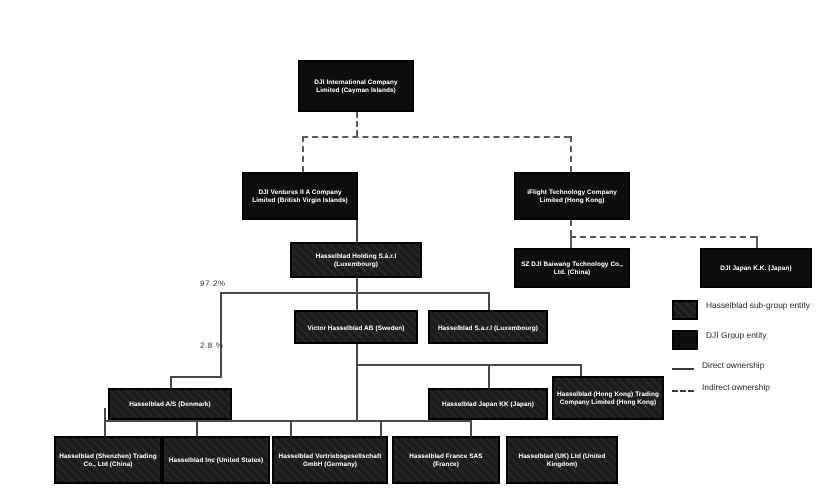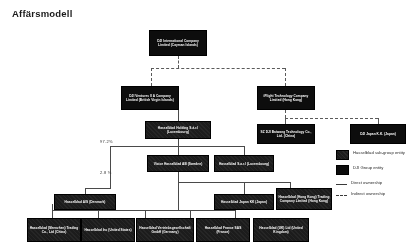--- a/index.html
+++ b/index.html
@@ -37,21 +37,20 @@
       background-image:repeating-linear-gradient(45deg,rgba(255,255,255,.06) 0 1px,rgba(0,0,0,0) 1px 3px);}
   .swline{width:11px;flex:0 0 11px;margin-right:4px;margin-top:4px;height:0;border-top:0.9px solid #3a3a3a;}
   .swdash{width:11px;flex:0 0 11px;margin-right:4px;margin-top:4px;height:0;border-top:0.9px dashed #3a3a3a;}
   .lgtxt{font-size:4.2px;line-height:1.35;color:#2a2a2a;}
 </style>
 </head>
 <body>
 
 <div id="canvas">
 
-  <div class="title">Affärsmodell</div>
 
   <div class="dash dashv" style="left:178px;top:56px;height:12px;"></div>
 
   <div class="dash dashh" style="left:151px;top:68px;width:134px;"></div>
   <div class="dash dashv" style="left:151px;top:68px;height:18px;"></div>
   <div class="dash dashv" style="left:285px;top:68px;height:18px;"></div>
 
   <div class="ln lnv" style="left:178px;top:110px;height:11px;"></div>
 
   <div class="dash dashv" style="left:285px;top:110px;height:8px;"></div>

